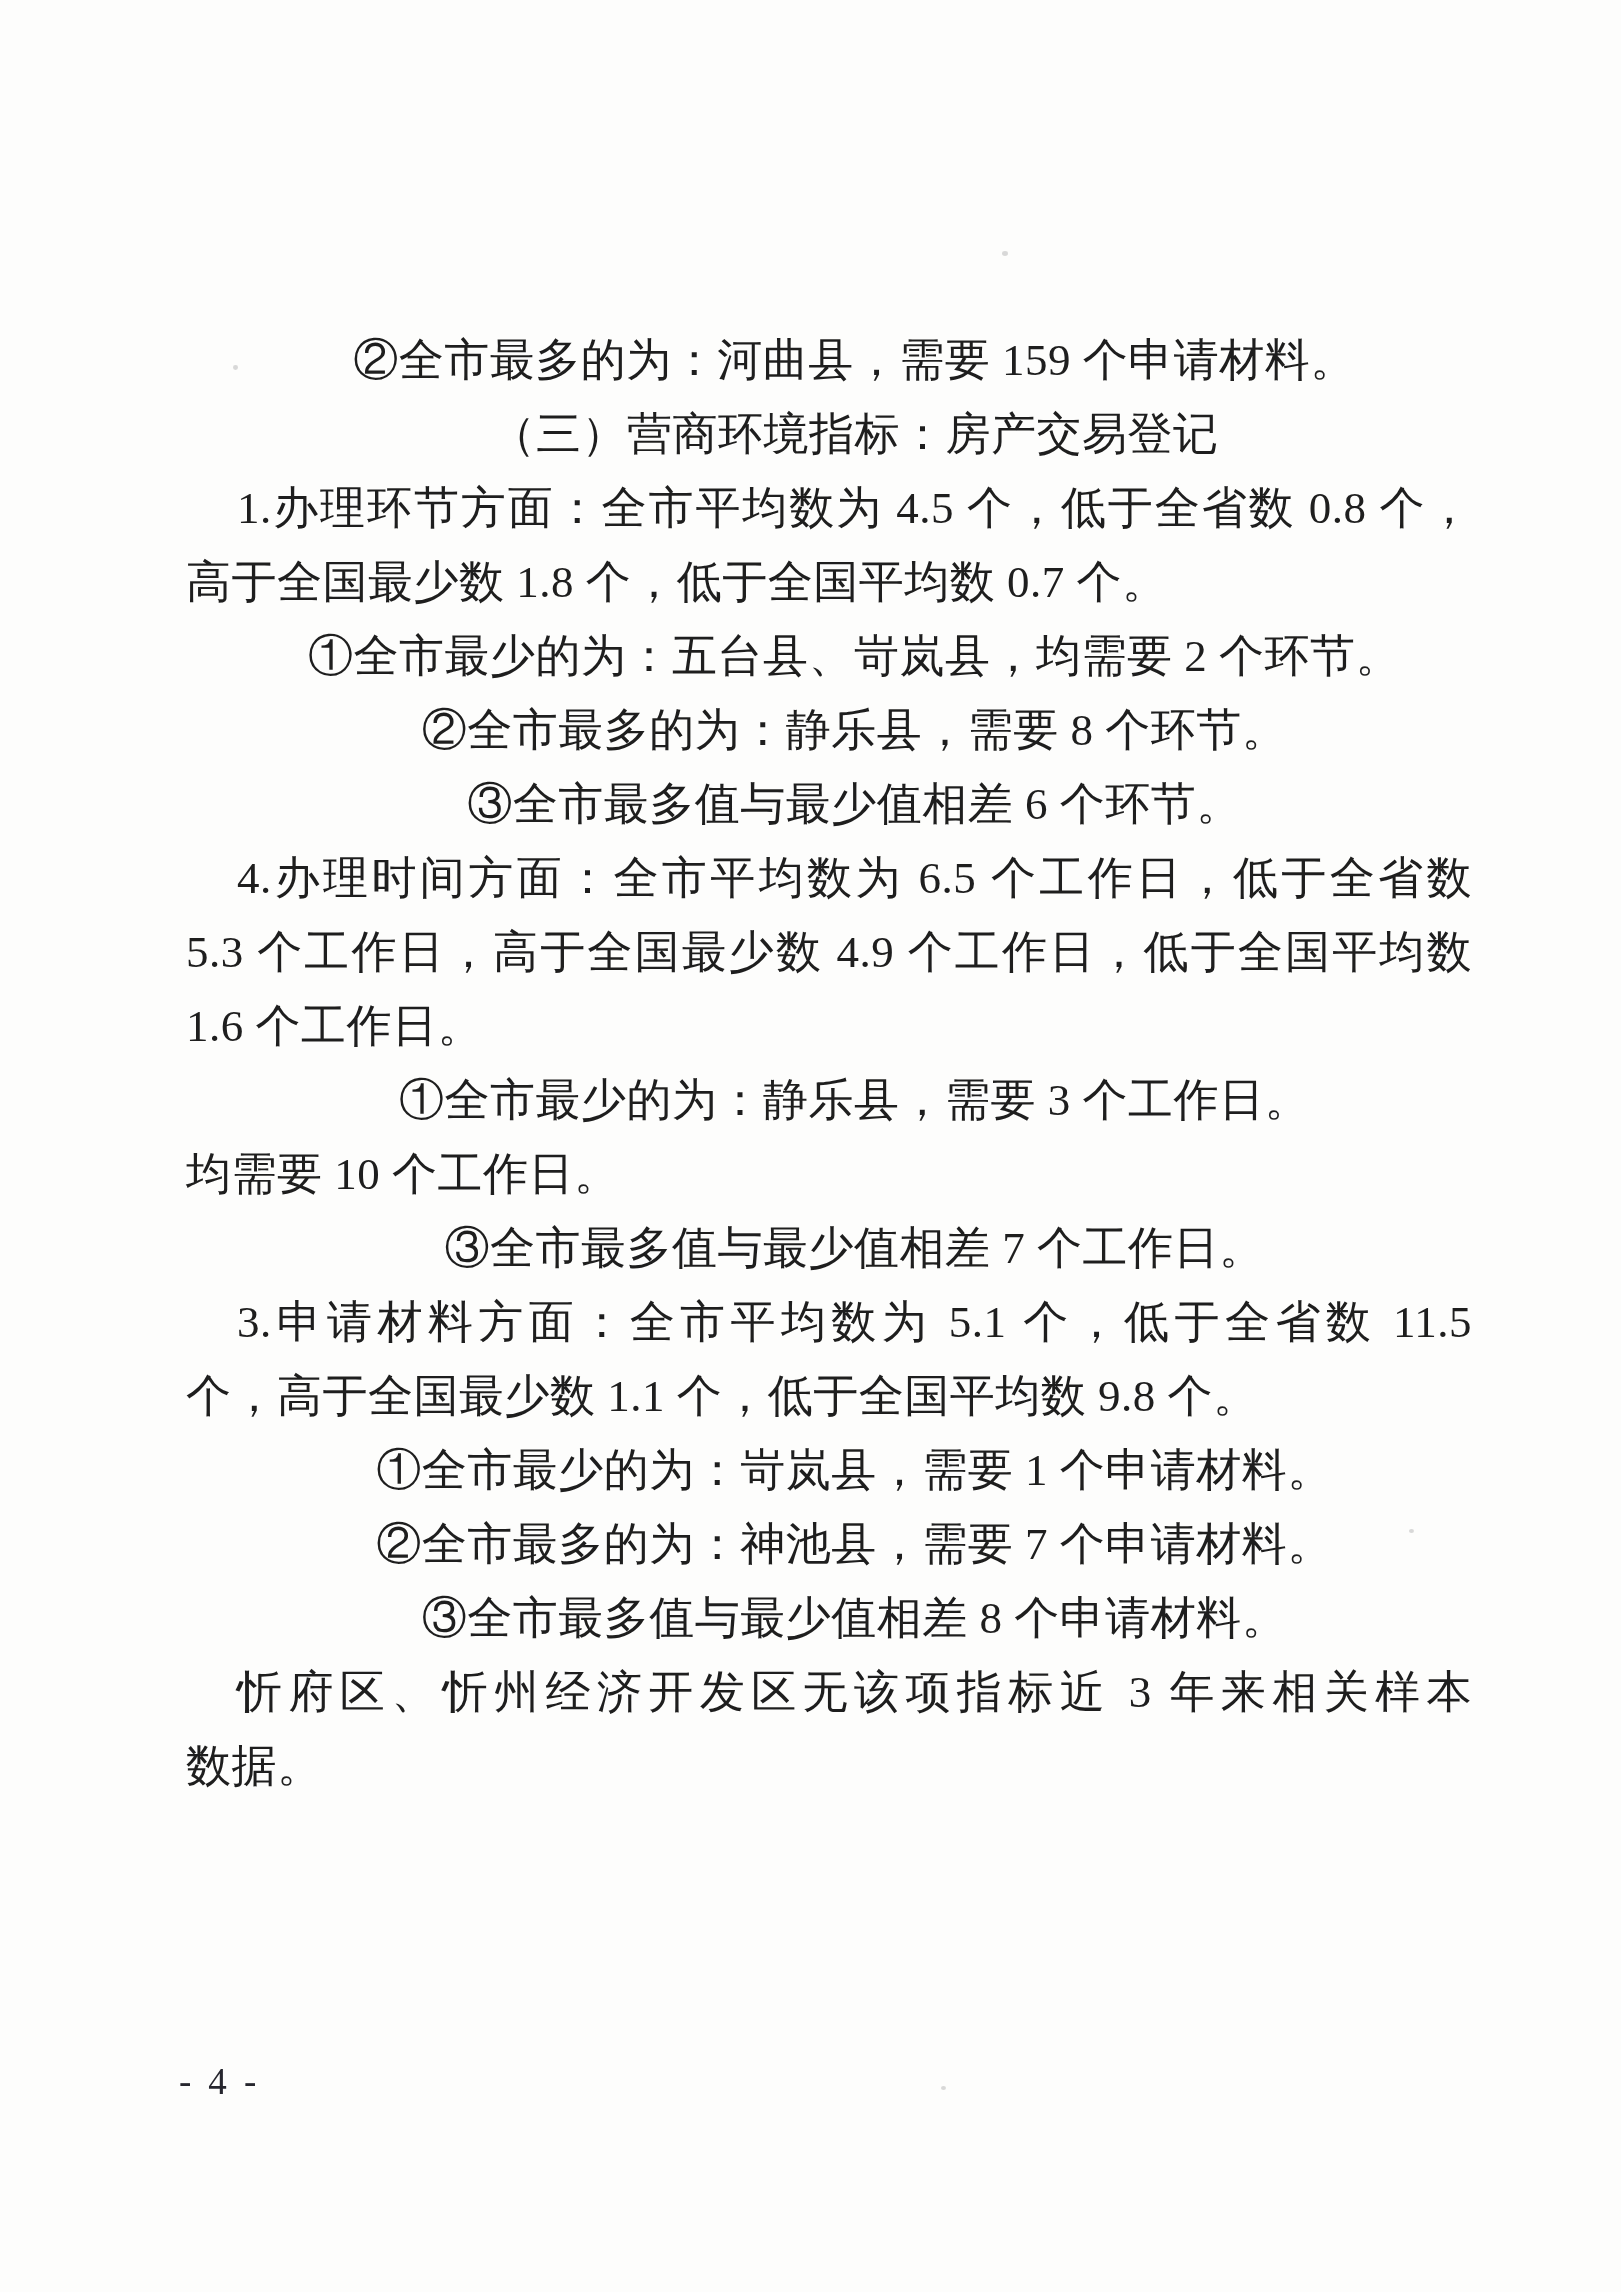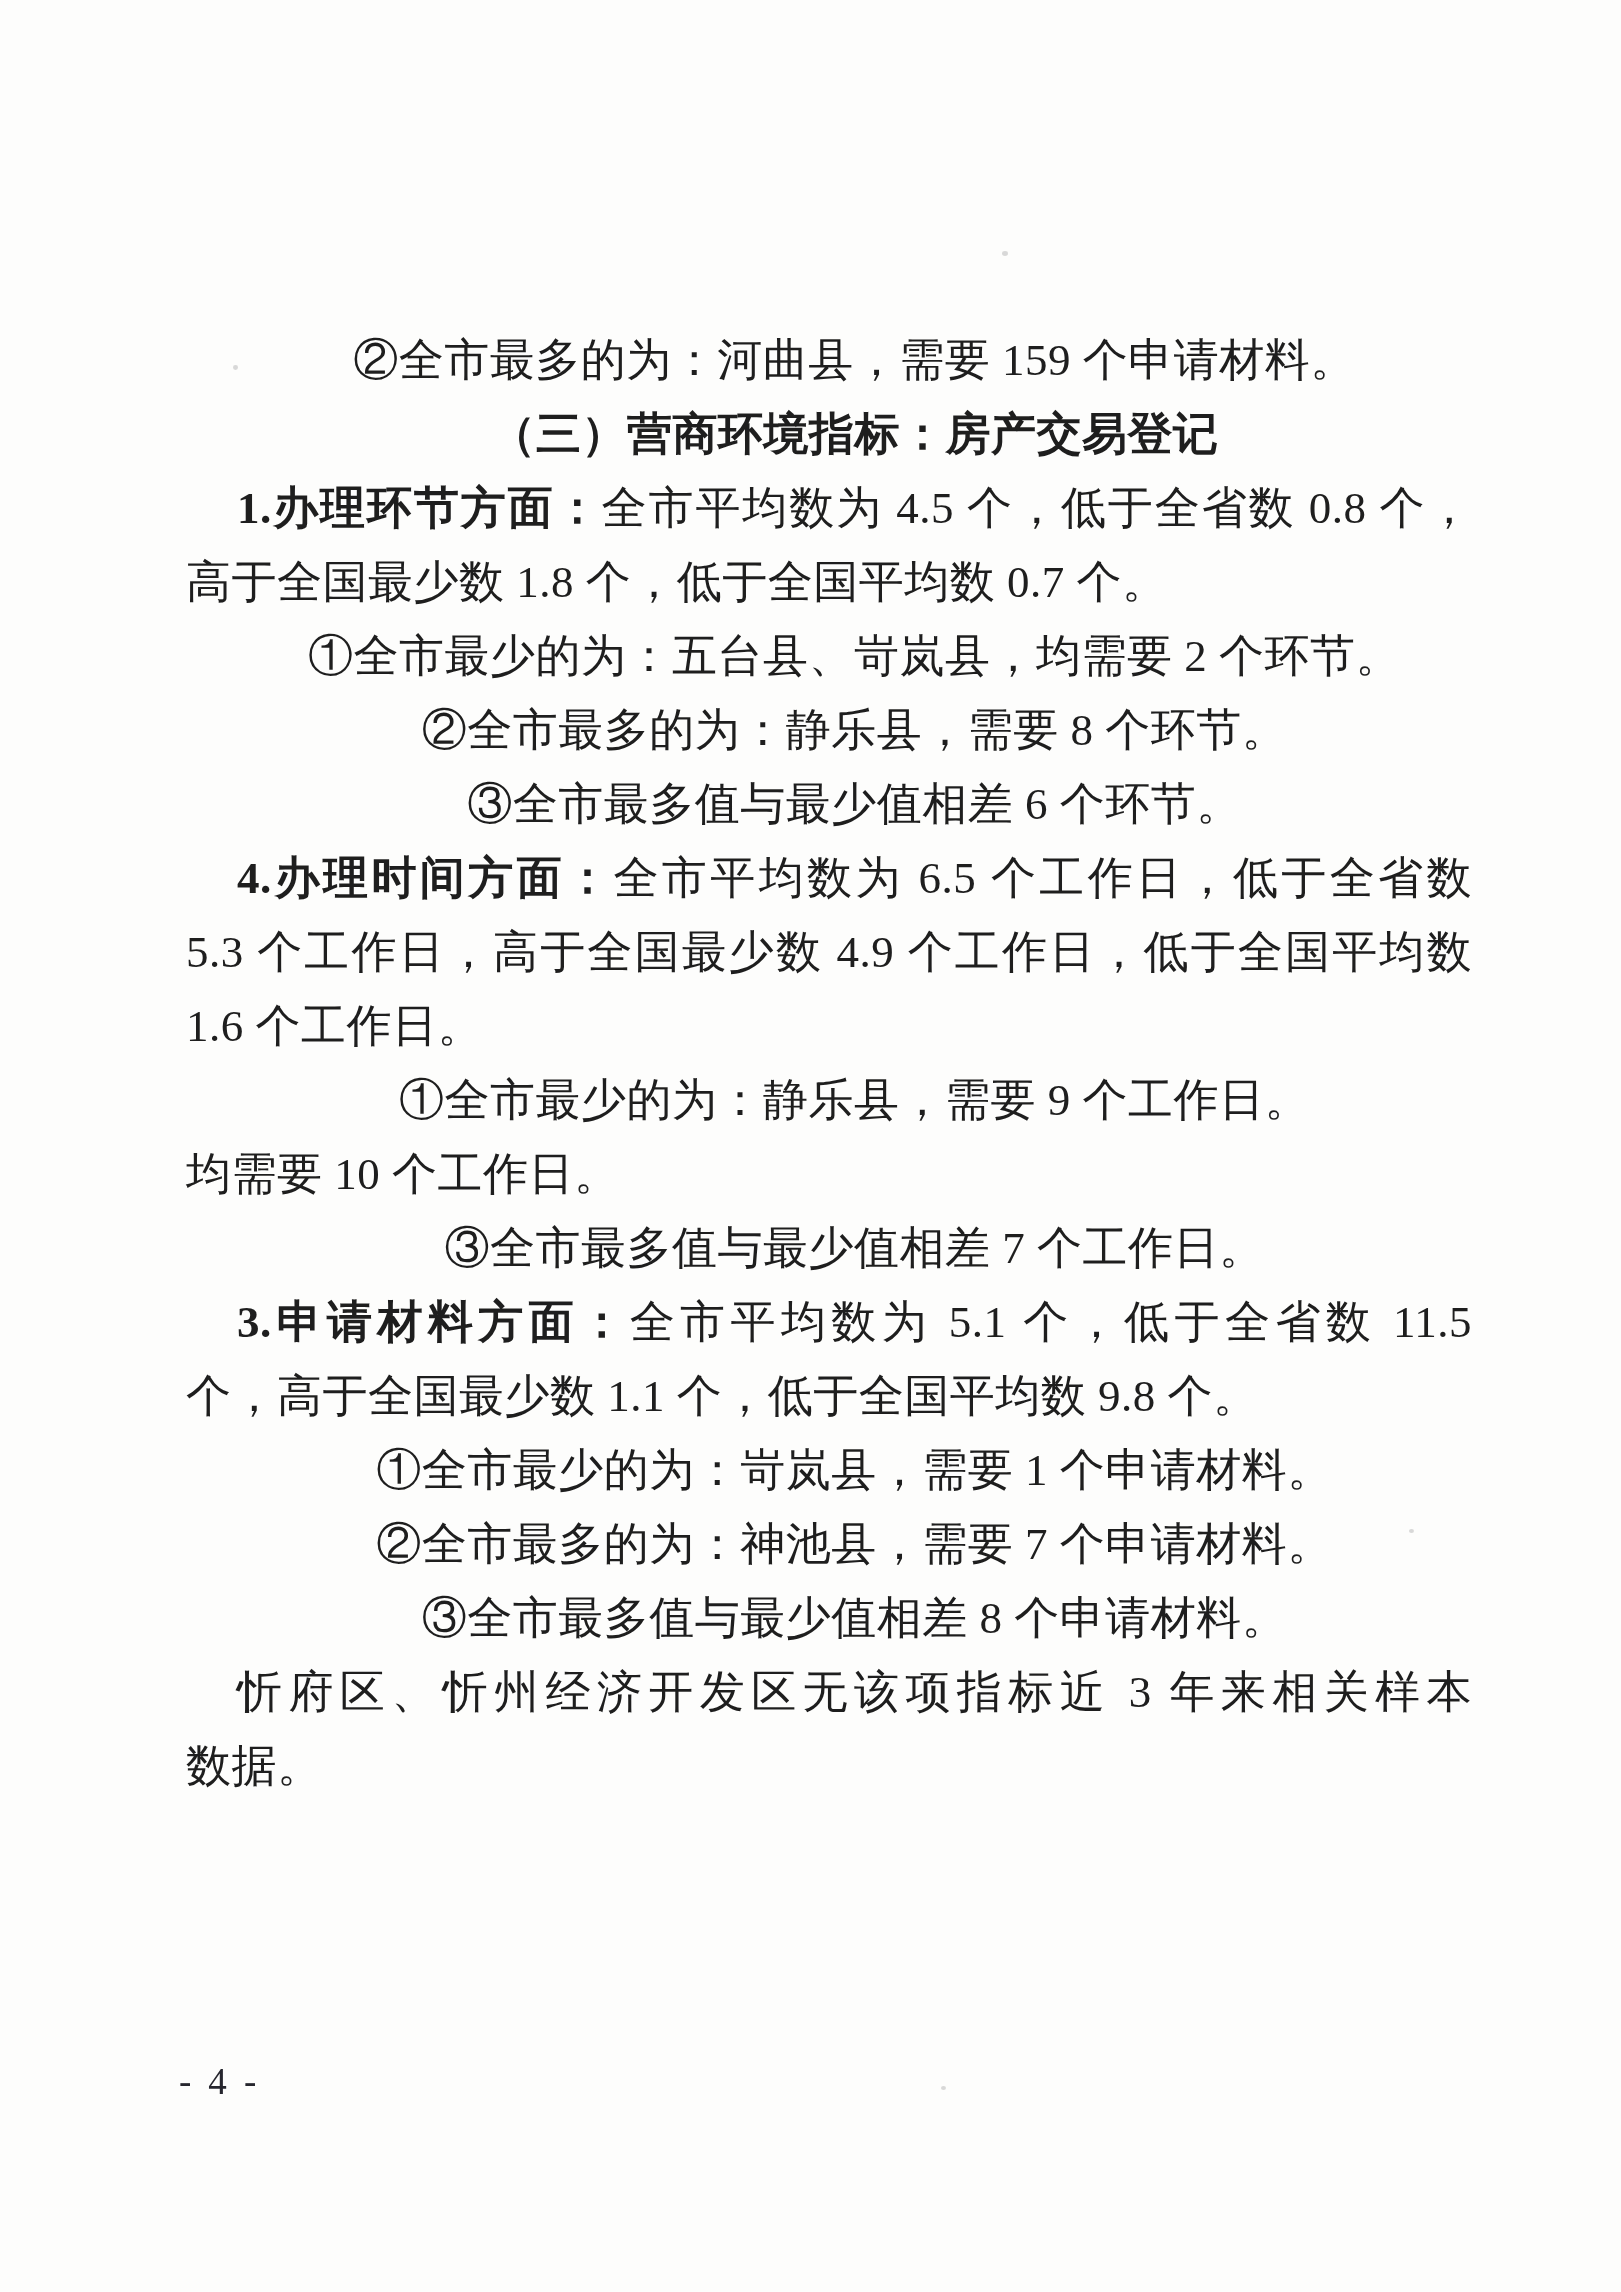--- a/index.html
+++ b/index.html
@@ -31,21 +31,21 @@
   }
   .line.indent {
     padding-left: 51px;
     text-align: center;
   }
   .line.fill {
     text-align: justify;
     text-align-last: justify;
   }
   .bold {
-    font-weight: 700;
+    font-weight: 400;
   }
   .page-number {
     position: absolute;
     left: 179px;
     top: 2058px;
     font-size: 37px;
     color: #26262e;
     letter-spacing: 3.9px;
     line-height: 47px;
   }
@@ -64,21 +64,21 @@
       <div class="line indent"><span>②全市最多的为：河曲县，需要 159 个申请材料。</span></div>
       <div class="line indent"><span class="bold">（三）营商环境指标：房产交易登记</span></div>
       <div class="line indent fill"><span class="bold">1.办理环节方面：</span><span>全市平均数为 4.5 个，低于全省数 0.8 个，</span></div>
       <div class="line"><span>高于全国最少数 1.8 个，低于全国平均数 0.7 个。</span></div>
       <div class="line indent"><span>①全市最少的为：五台县、岢岚县，均需要 2 个环节。</span></div>
       <div class="line indent"><span>②全市最多的为：静乐县，需要 8 个环节。</span></div>
       <div class="line indent"><span>③全市最多值与最少值相差 6 个环节。</span></div>
       <div class="line indent fill"><span class="bold">4.办理时间方面：</span><span>全市平均数为 6.5 个工作日，低于全省数</span></div>
       <div class="line fill"><span>5.3 个工作日，高于全国最少数 4.9 个工作日，低于全国平均数</span></div>
       <div class="line"><span>1.6 个工作日。</span></div>
-      <div class="line indent"><span>①全市最少的为：静乐县，需要 9 个工作日。</span></div>
+      <div class="line indent"><span>①全市最少的为：静乐县，需要 3 个工作日。</span></div>
       <div class="line"><span>均需要 10 个工作日。</span></div>
       <div class="line indent"><span>③全市最多值与最少值相差 7 个工作日。</span></div>
       <div class="line indent fill"><span class="bold">3.申请材料方面：</span><span>全市平均数为 5.1 个，低于全省数 11.5</span></div>
       <div class="line"><span>个，高于全国最少数 1.1 个，低于全国平均数 9.8 个。</span></div>
       <div class="line indent"><span>①全市最少的为：岢岚县，需要 1 个申请材料。</span></div>
       <div class="line indent"><span>②全市最多的为：神池县，需要 7 个申请材料。</span></div>
       <div class="line indent"><span>③全市最多值与最少值相差 8 个申请材料。</span></div>
       <div class="line indent fill"><span>忻府区、忻州经济开发区无该项指标近 3 年来相关样本</span></div>
       <div class="line"><span>数据。</span></div>
     </div>

